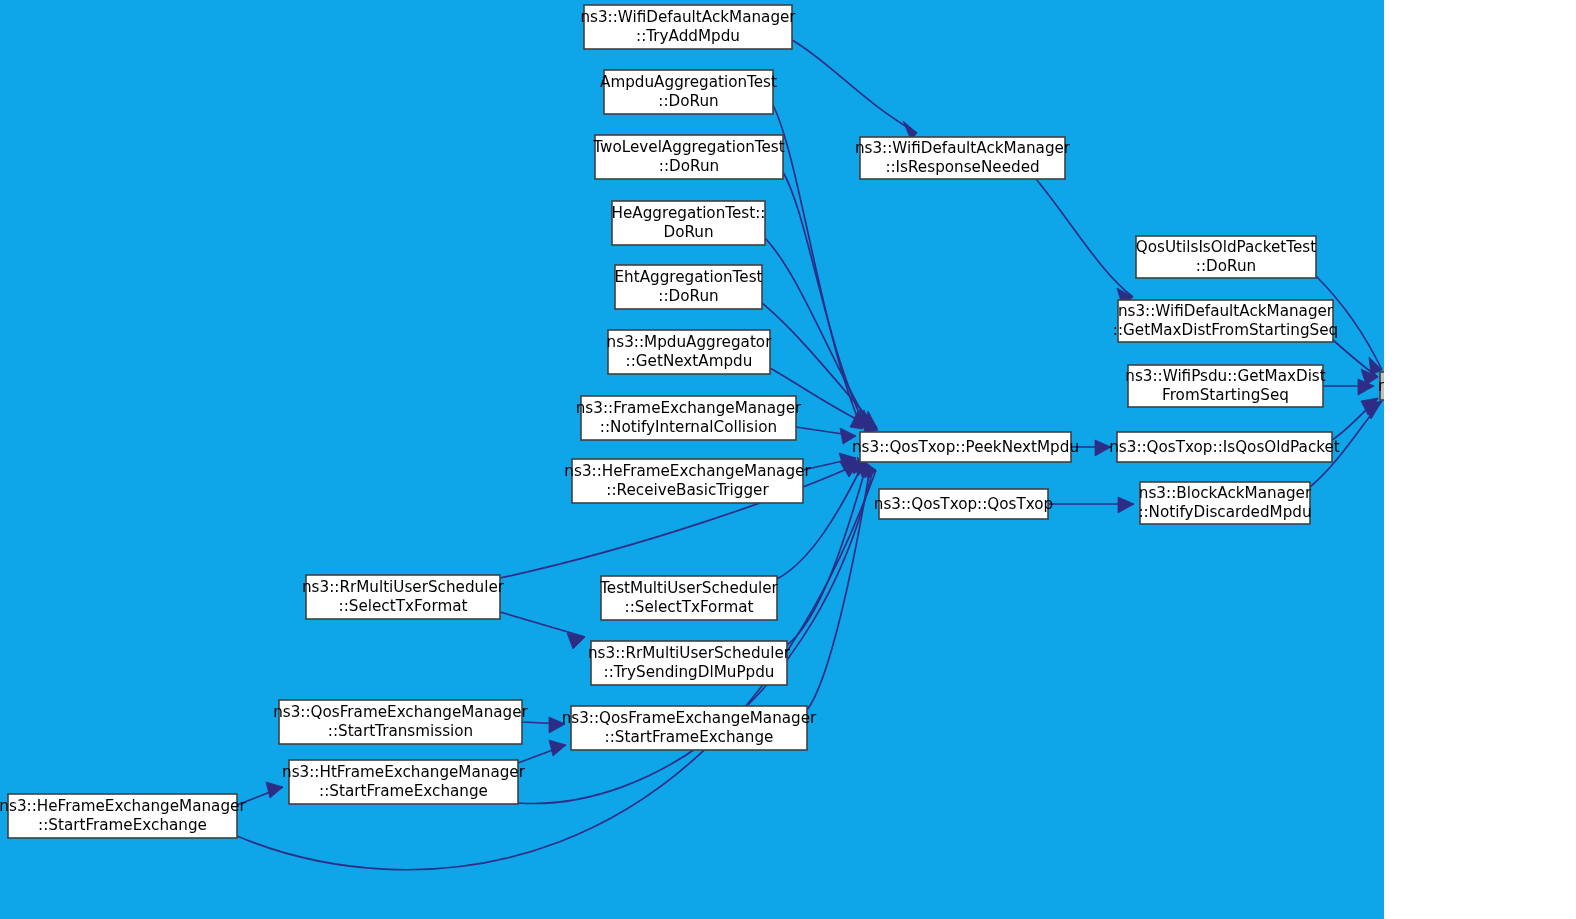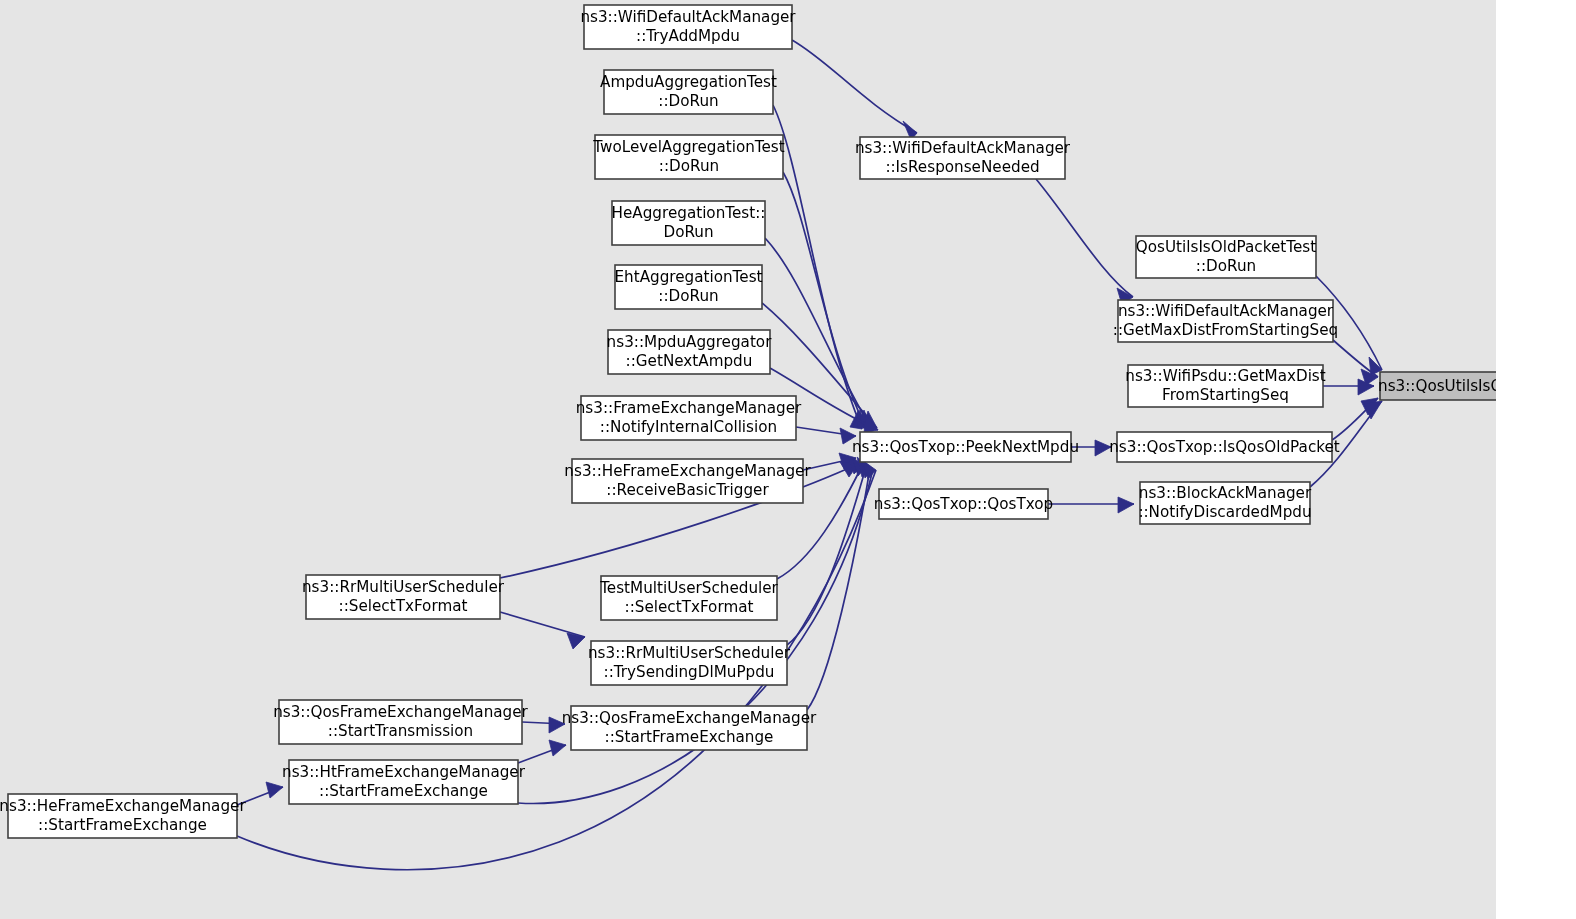--- a/index.html
+++ b/index.html
@@ -2,23 +2,23 @@
 <html><head>
 <meta charset="utf-8">
 <style>
   html, body {
     margin: 0;
     padding: 0;
     background: #ffffff;
   }
   #graph-root {
     position: relative;
-    width: 1496px;
+    width: 1384px;
     height: 919px;
-    background: #e5e5e5;
+    background: #0ea5e9;
     font-family: "DejaVu Sans", "Liberation Sans", sans-serif;
     overflow: hidden;
   }
   #graph-svg {
     position: absolute;
     left: 0;
     top: 0;
     width: 1576px;
     height: 919px;
   }

